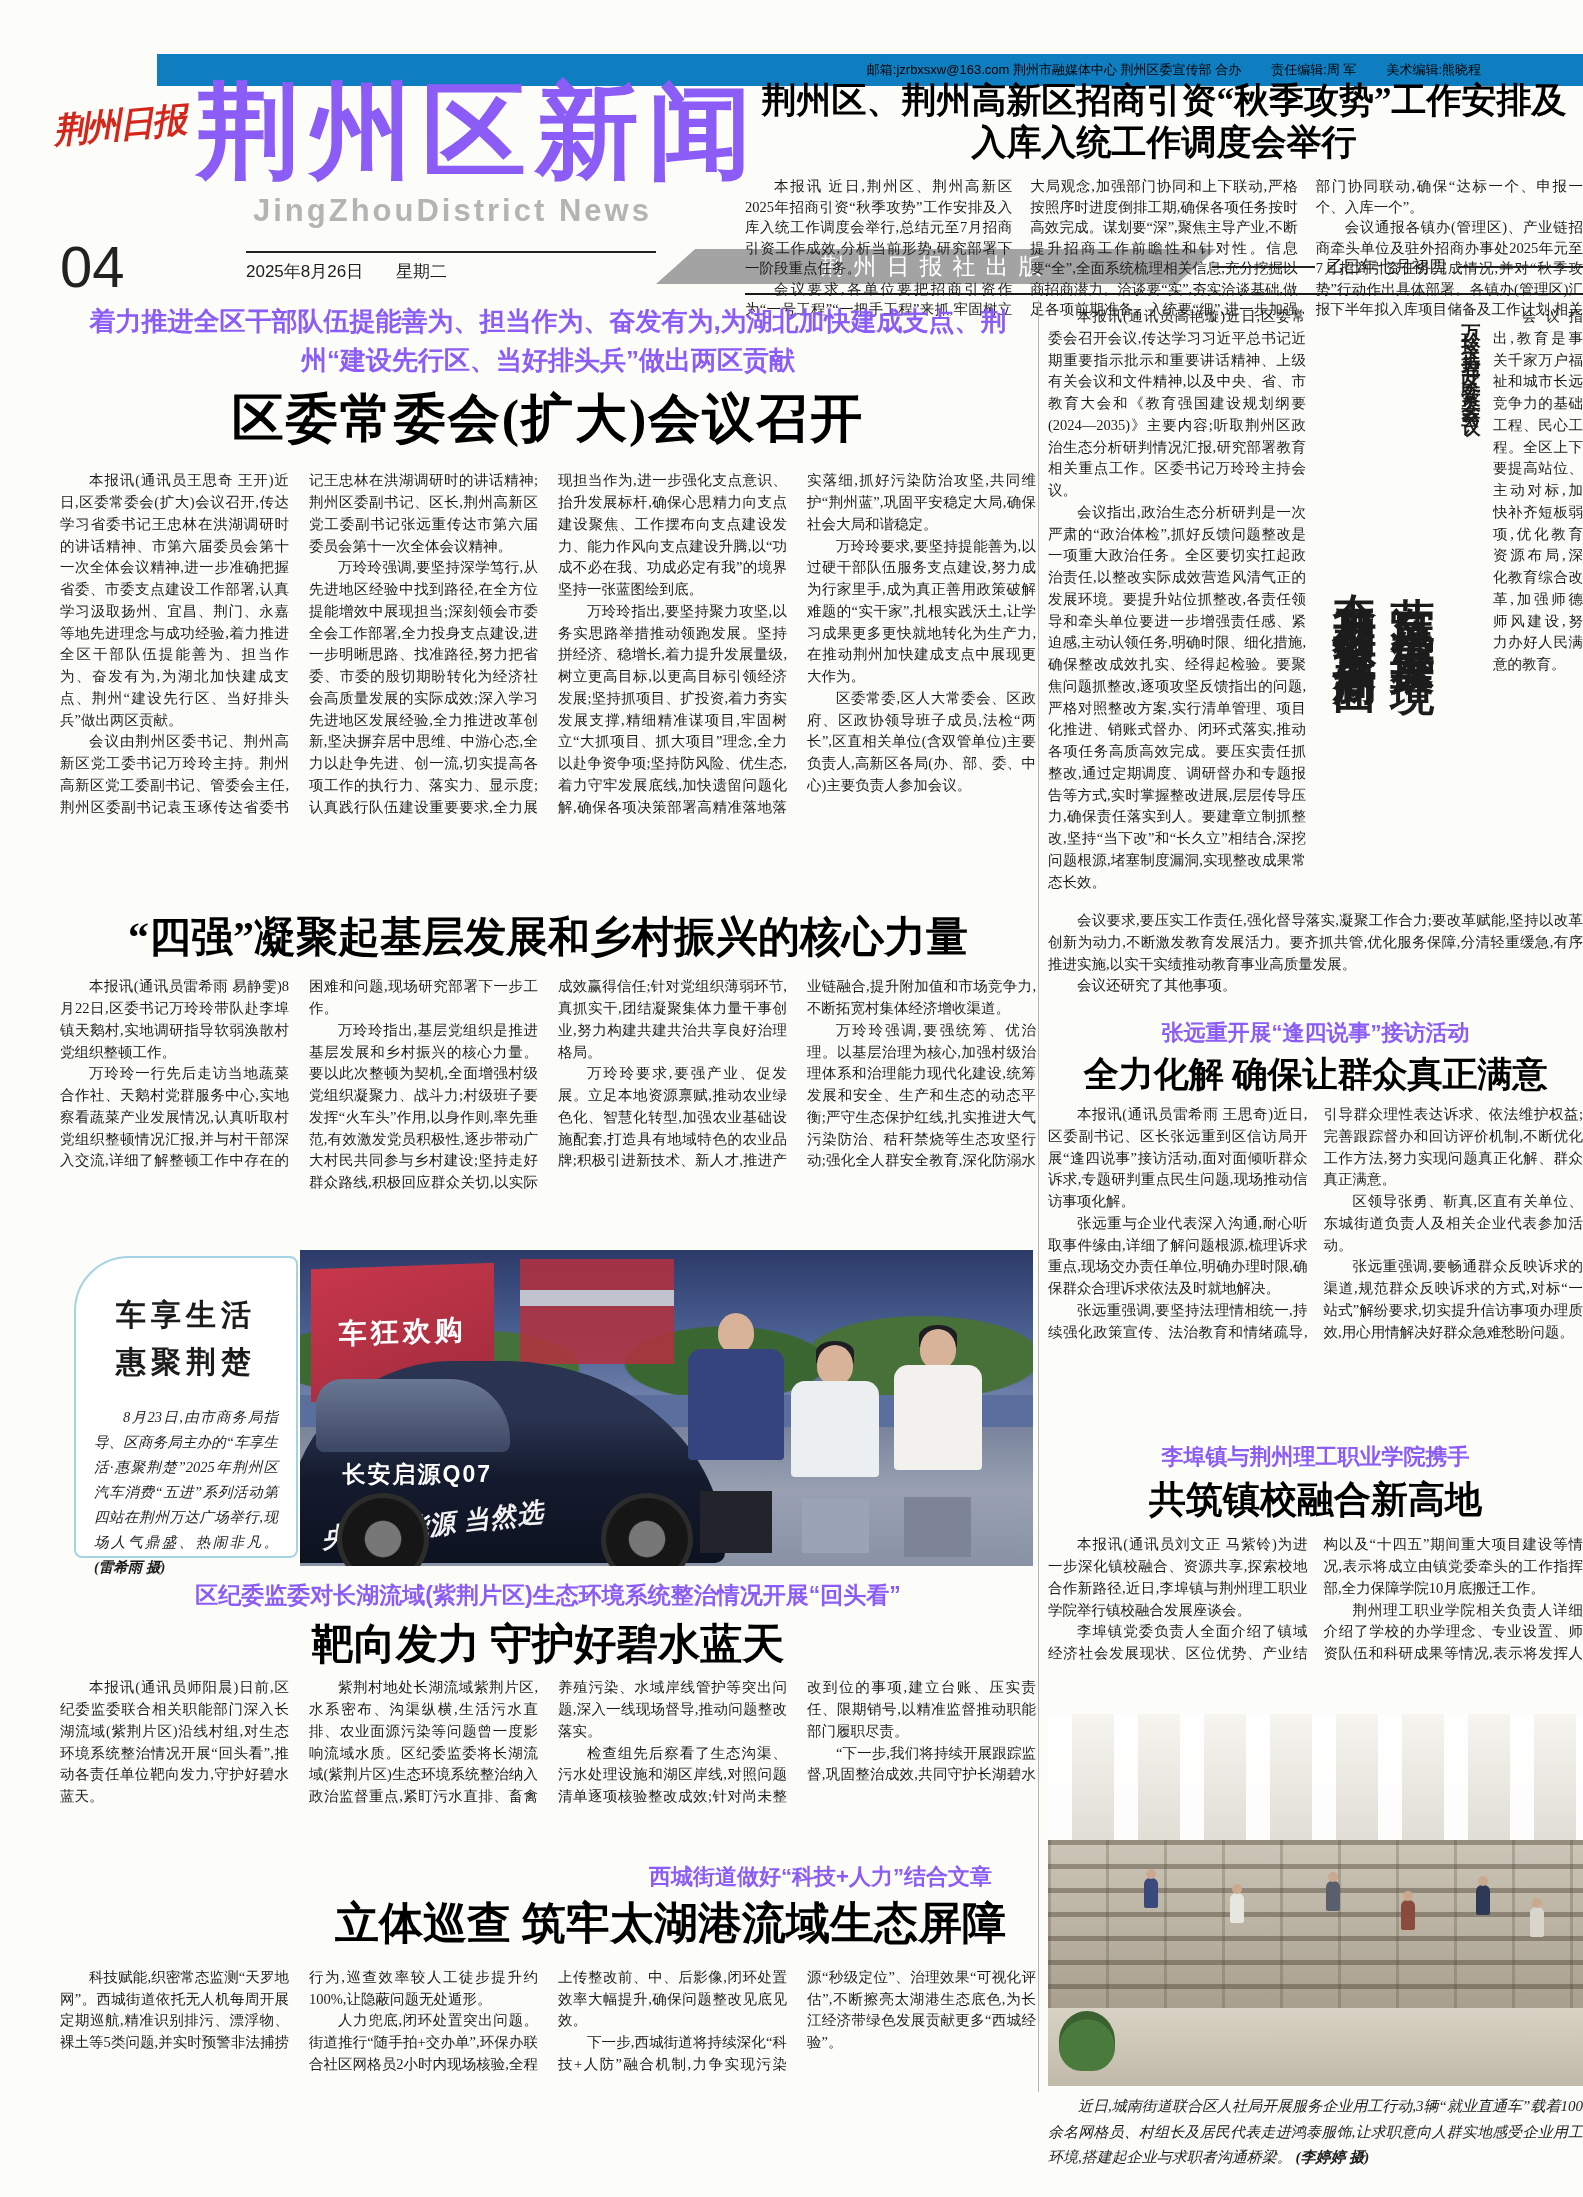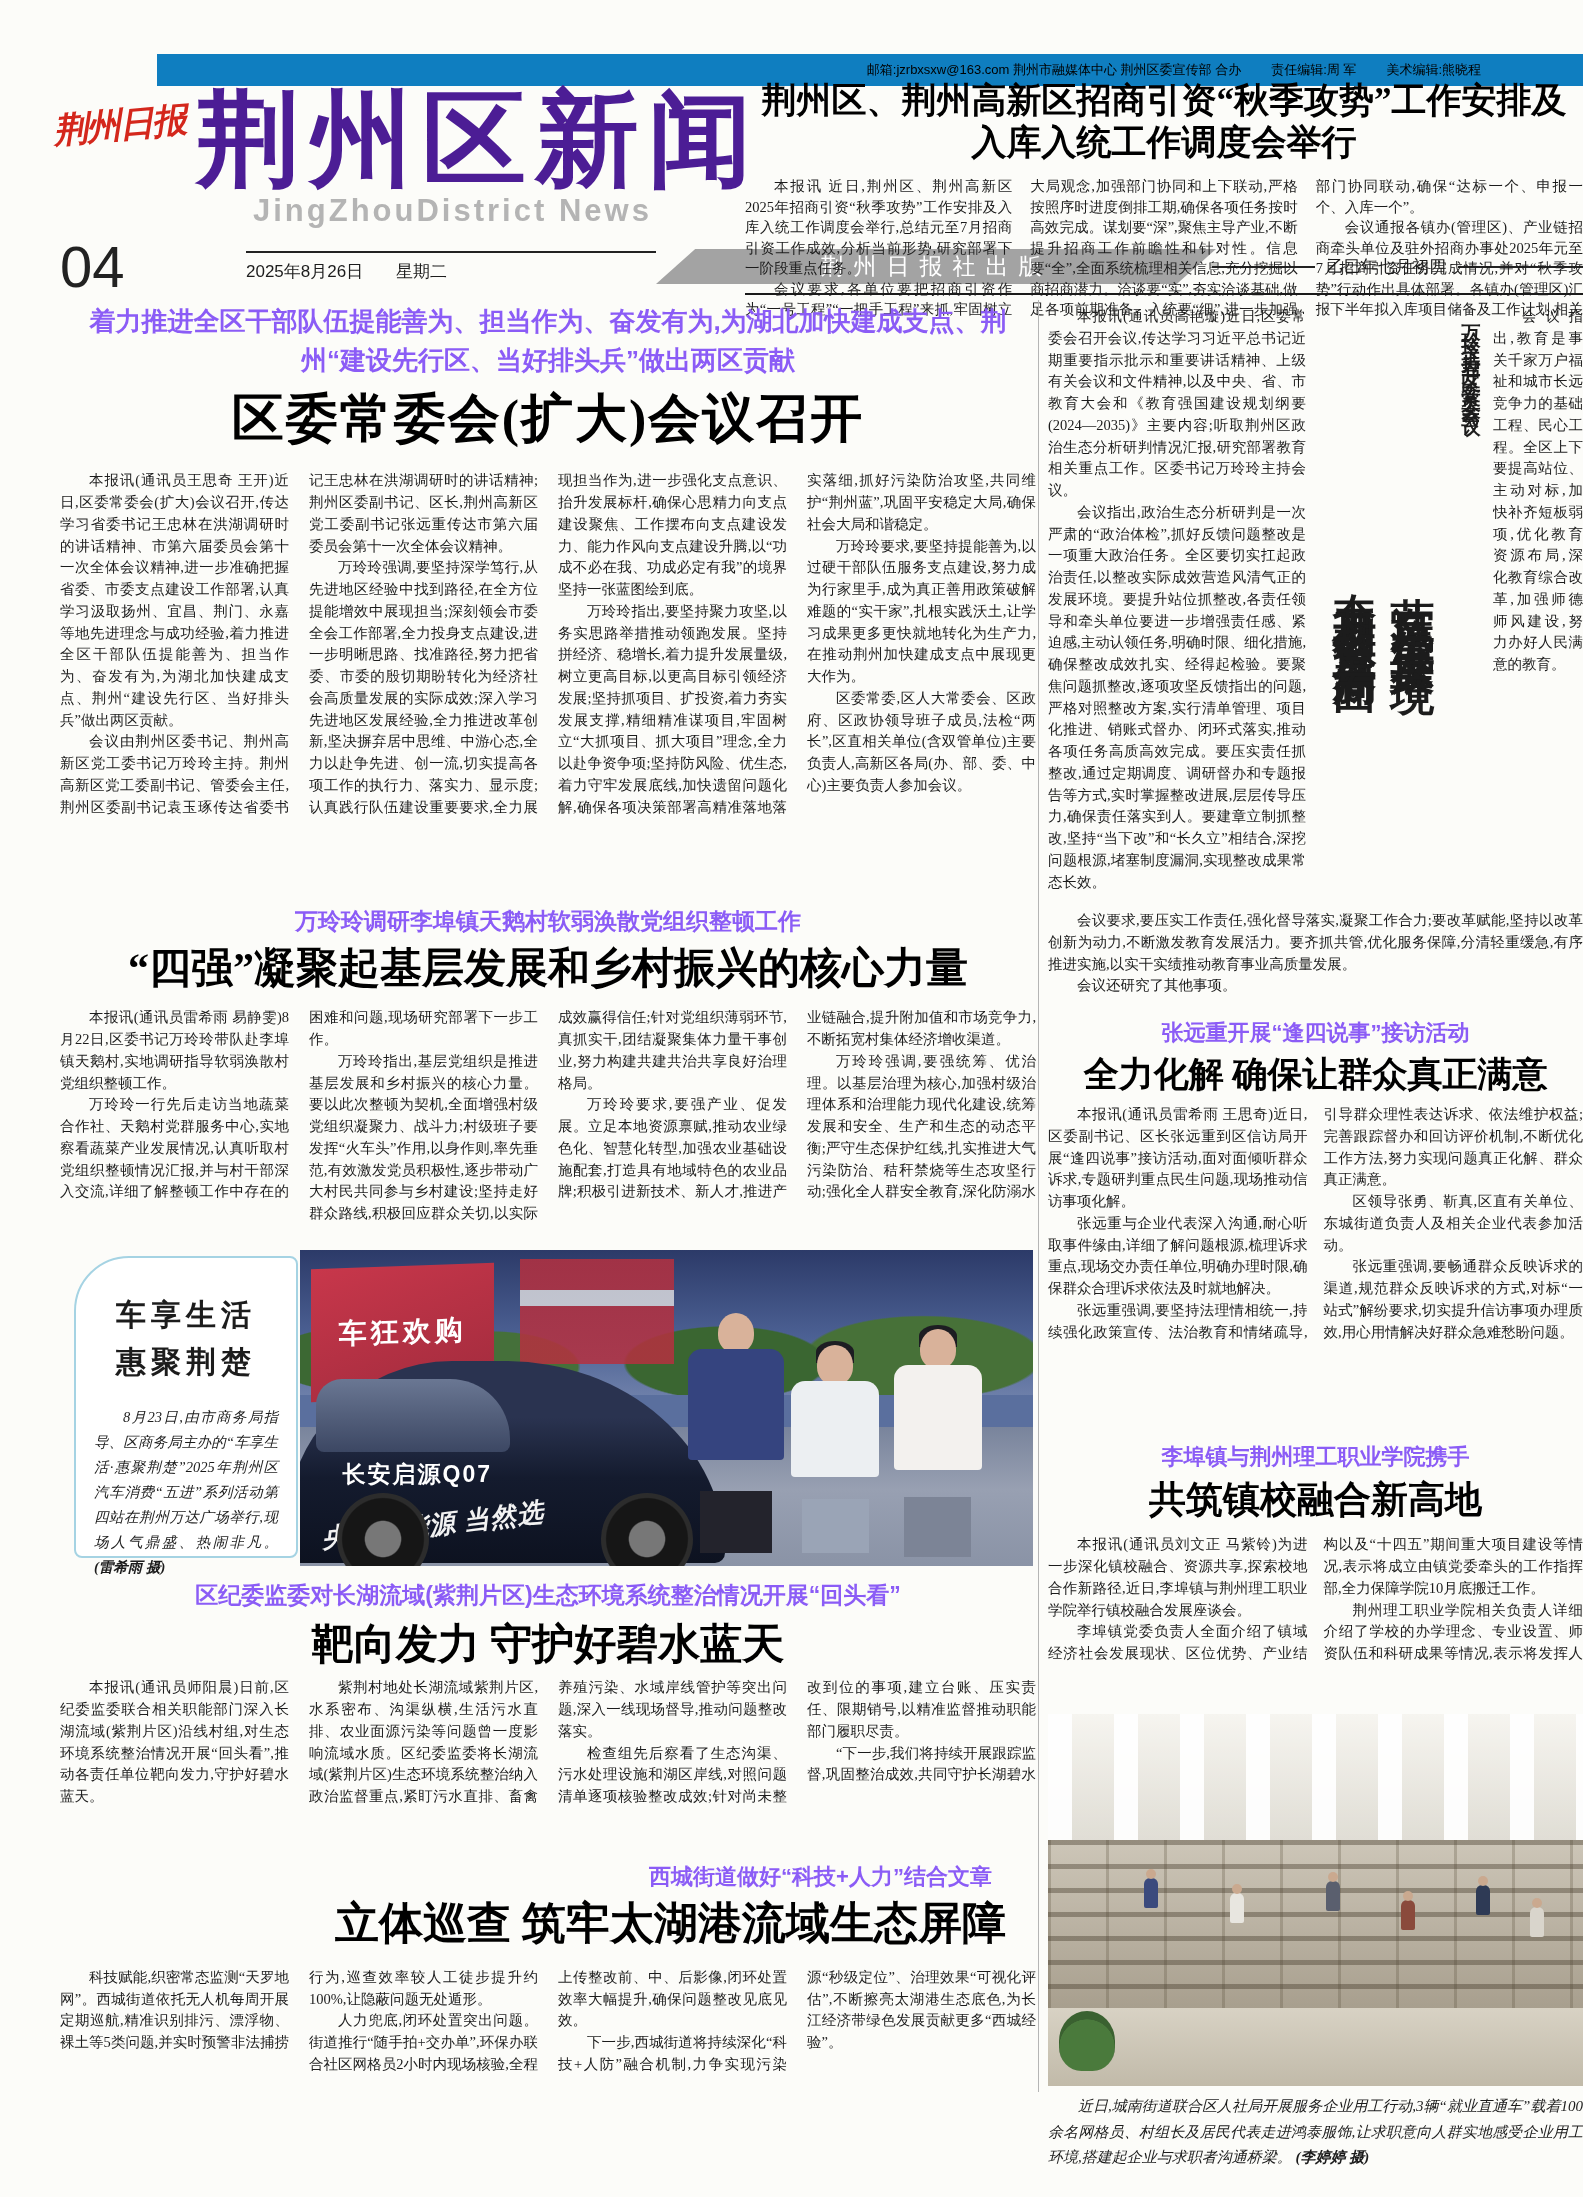--- a/index.html
+++ b/index.html
@@ -6,21 +6,21 @@
   .page{position:relative;width:1583px;height:2197px;background:#fcfcf9;overflow:hidden;
         font-family:"Liberation Serif","DejaVu Serif",serif;color:#1c1c1c;}
   .abs{position:absolute;}
   
   .topbar{position:absolute;left:157px;top:54px;width:1426px;height:32px;background:#0f7ec0;
           color:#000000;font-family:"Liberation Sans","DejaVu Sans",sans-serif;font-size:13px;
           display:flex;align-items:center;justify-content:flex-end;gap:30px;
           padding-right:102px;box-sizing:border-box;}
   .logo{position:absolute;left:53px;top:102px;font-size:35px;color:#d4271c;font-weight:bold;
         font-style:italic;transform:rotate(-5deg);letter-spacing:-2px;}
-  .mh-title{position:absolute;left:196px;top:80px;font-size:104px;font-weight:bold;color:#4c1d95;
+  .mh-title{position:absolute;left:196px;top:72px;font-size:104px;font-weight:bold;color:#8b5cf6;
             letter-spacing:9px;line-height:1.15;text-align:center;}
   .mh-sub{position:absolute;left:253px;top:193px;font-size:31px;font-weight:bold;color:#b4b4b4;
           letter-spacing:3px;font-family:"Liberation Sans","DejaVu Sans",sans-serif;}
   .pagenum{position:absolute;left:60px;top:233px;font-size:58px;font-weight:300;color:#222;
            font-family:"Liberation Sans","DejaVu Sans",sans-serif;}
   .dateblock{position:absolute;left:246px;top:251px;width:410px;border-top:2px solid #222;
              font-size:17px;padding-top:7px;font-family:"Liberation Sans","DejaVu Sans",sans-serif;}
   .dateblock span{margin-right:28px;}
   .pressband{position:absolute;left:656px;top:249px;width:560px;height:35px;background:#a3a3a3;
              clip-path:polygon(7% 0,100% 0,93% 100%,0 100%);color:#fff;font-size:23px;
@@ -207,21 +207,20 @@
         <p>会议指出,教育是事关千家万户福祉和城市长远竞争力的基础工程、民心工程。全区上下要提高站位、主动对标,加快补齐短板弱项,优化教育资源布局,深化教育综合改革,加强师德师风建设,努力办好人民满意的教育。</p>
       </div>
     </div>
     <div class="d-bottom body-text">
       <p>会议要求,要压实工作责任,强化督导落实,凝聚工作合力;要改革赋能,坚持以改革创新为动力,不断激发教育发展活力。要齐抓共管,优化服务保障,分清轻重缓急,有序推进实施,以实干实绩推动教育事业高质量发展。</p>
       <p>会议还研究了其他事项。</p>
     </div>
   </div>
 
   <div class="abs art-c">
-    <div class="article-kicker">万玲玲调研李埠镇天鹅村软弱涣散党组织整顿工作</div>
     <div class="article-headline">“四强”凝聚起基层发展和乡村振兴的核心力量</div>
     <div class="body-text cols4">
       <p>本报讯(通讯员雷希雨 易静雯)8月22日,区委书记万玲玲带队赴李埠镇天鹅村,实地调研指导软弱涣散村党组织整顿工作。</p>
       <p>万玲玲一行先后走访当地蔬菜合作社、天鹅村党群服务中心,实地察看蔬菜产业发展情况,认真听取村党组织整顿情况汇报,并与村干部深入交流,详细了解整顿工作中存在的困难和问题,现场研究部署下一步工作。</p>
       <p>万玲玲指出,基层党组织是推进基层发展和乡村振兴的核心力量。要以此次整顿为契机,全面增强村级党组织凝聚力、战斗力;村级班子要发挥“火车头”作用,以身作则,率先垂范,有效激发党员积极性,逐步带动广大村民共同参与乡村建设;坚持走好群众路线,积极回应群众关切,以实际成效赢得信任;针对党组织薄弱环节,真抓实干,团结凝聚集体力量干事创业,努力构建共建共治共享良好治理格局。</p>
       <p>万玲玲要求,要强产业、促发展。立足本地资源禀赋,推动农业绿色化、智慧化转型,加强农业基础设施配套,打造具有地域特色的农业品牌;积极引进新技术、新人才,推进产业链融合,提升附加值和市场竞争力,不断拓宽村集体经济增收渠道。</p>
       <p>万玲玲强调,要强统筹、优治理。以基层治理为核心,加强村级治理体系和治理能力现代化建设,统筹发展和安全、生产和生态的动态平衡;严守生态保护红线,扎实推进大气污染防治、秸秆禁烧等生态攻坚行动;强化全人群安全教育,深化防溺水等宣传引导,提升群众安全意识和自救能力,筑牢平安稳定的社会根基。</p>
 
     </div>
   </div>

